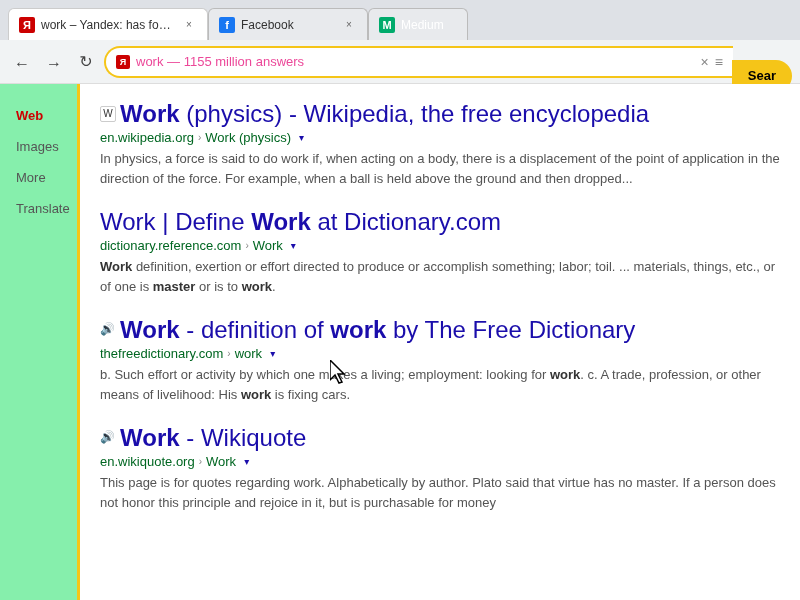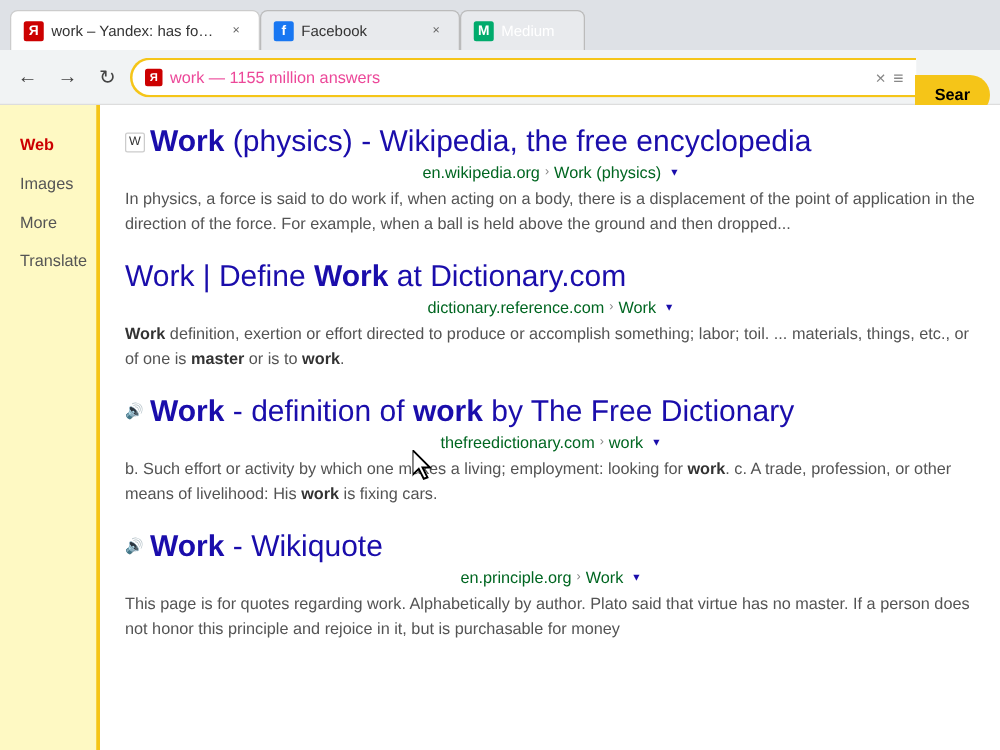--- a/index.html
+++ b/index.html
@@ -130,21 +130,21 @@
       display: flex;
       height: calc(600px - 84px);
     }
 
     
     .sidebar {
       width: 80px;
       border-right: 3px solid #f5c518;
       padding-top: 16px;
       flex-shrink: 0;
-      background: #fef9c3;
+      background: #86efac;
     }
 
     .sidebar-item {
       padding: 8px 16px;
       font-size: 13px;
       color: #555;
       cursor: pointer;
       display: block;
     }
 
@@ -173,21 +173,20 @@
       cursor: pointer;
     }
 
     .result-url {
       font-size: 13px;
       color: #006621;
       margin: 2px 0 4px 0;
       display: flex;
       align-items: center;
       gap: 4px;
-      justify-content: center;
     }
 
     .result-url .arrow {
       font-size: 10px;
       color: #888;
     }
 
     .result-snippet {
       font-size: 13px;
       color: #545454;
@@ -409,21 +408,21 @@
       </div>
 
       <div class="result">
         <div class="result-header">
           <span class="audio-icon">🔊</span>
           <a class="result-title">
             <span style="font-weight:bold;">Work</span><span> - Wikiquote</span>
           </a>
         </div>
         <div class="result-url">
-          <span>en.principle.org</span>
+          <span>en.wikiquote.org</span>
           <span class="arrow">›</span>
           <span>Work</span>
           <span class="dropdown-arrow">▾</span>
         </div>
         <div class="result-snippet">This page is for quotes regarding work. Alphabetically by author. Plato said that virtue has no master. If a person does not honor this principle and rejoice in it, but is purchasable for money</div>
       </div>
 
     </div>
   </div>
 

